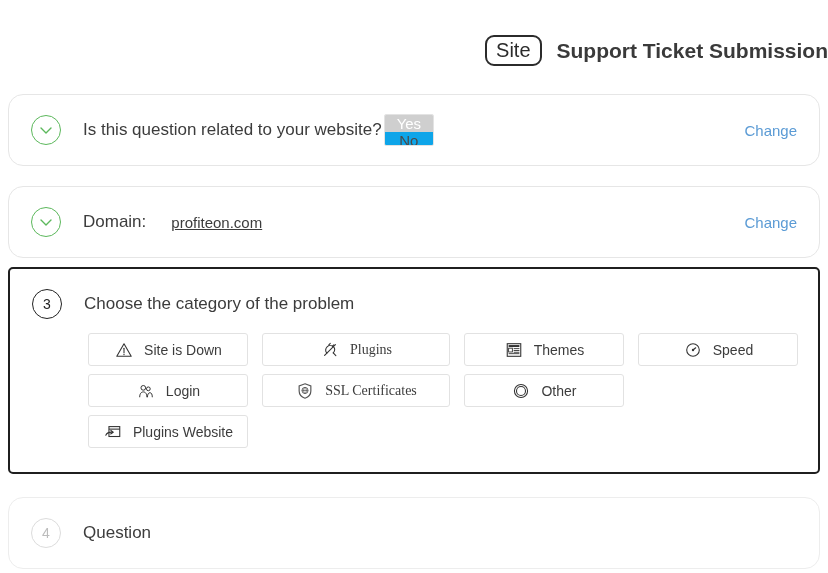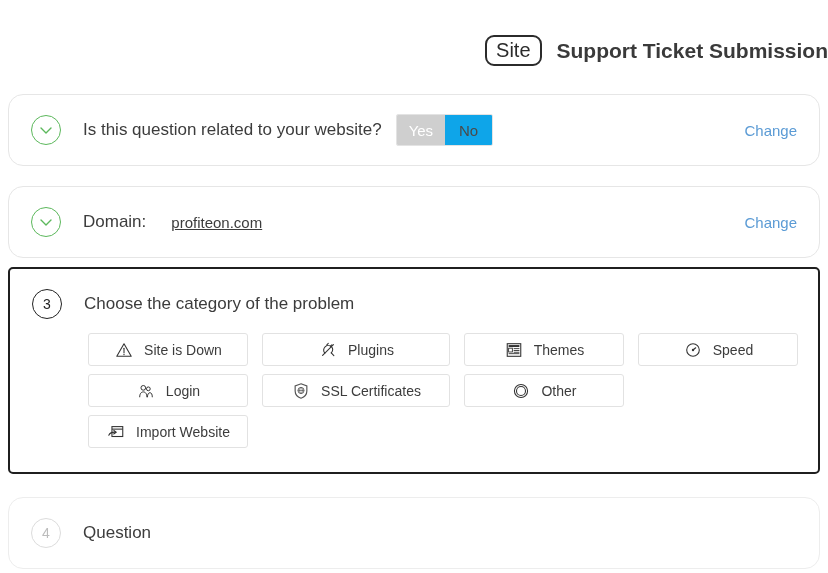--- a/index.html
+++ b/index.html
@@ -89,25 +89,26 @@
   .domain-value {
     margin-left: 25px;
     text-decoration: underline;
     color: #3c3c3c;
     font-size: 15px;
   }
 
   
   .toggle {
     display: inline-flex;
-    margin-left: 14px;
+    margin-left: 2px;
     border: 1px solid #e3e3e3;
     border-radius: 2px;
     overflow: hidden;
     height: 32px;
+    flex-direction: column;
   }
   .toggle-opt {
     display: flex; align-items: center; justify-content: center;
     min-width: 47px;
     font-size: 15px;
     padding: 0 12px;
     background: #0ea5e9;
     color: #4a4a4a;
   }
   .toggle-opt.selected {
@@ -155,21 +156,21 @@
   }
   .cat-btn .cat-icon {
     display: inline-flex;
     align-items: center;
     justify-content: center;
     margin-right: 10px;
     width: 20px; height: 20px;
     flex: 0 0 20px;
   }
   .w1 { width: 160px; }
-  .w2 { width: 188px; }
+  .w2 { width: 188px; font-family: Liberation Serif, serif; }
   .w3 { width: 160px; }
   .w4 { width: 160px; }
 
   svg { display: block; }
 </style>
 </head>
 <body>
 
 <div class="page">
 
@@ -310,21 +311,21 @@
       <div class="cat-row" style="margin-bottom:0;">
         <div class="cat-btn w1">
           <span class="cat-icon">
             <svg width="18" height="18" viewBox="0 0 20 20">
               <rect x="5.5" y="4" width="12" height="11" fill="none" stroke="#333" stroke-width="1.2"></rect>
               <line x1="5.5" y1="6.8" x2="17.5" y2="6.8" stroke="#333" stroke-width="1.2"></line>
               <path d="M2 13.5 C3.5 10.5 7 10 9.8 10.2" fill="none" stroke="#333" stroke-width="1.2" stroke-linecap="round"></path>
               <polyline points="7.6,8.3 10.2,10.3 7.4,12.2" fill="none" stroke="#333" stroke-width="1.2" stroke-linecap="round" stroke-linejoin="round"></polyline>
             </svg>
           </span>
-          <span>Import Website</span>
+          <span>Plugins Website</span>
         </div>
       </div>
 
     </div>
   </div>
 
   <div class="card muted" style="top:497px; height:72px;">
     <div class="card-row">
       <span class="step-circle pending">4</span>
       <span class="row-label">Question</span>

